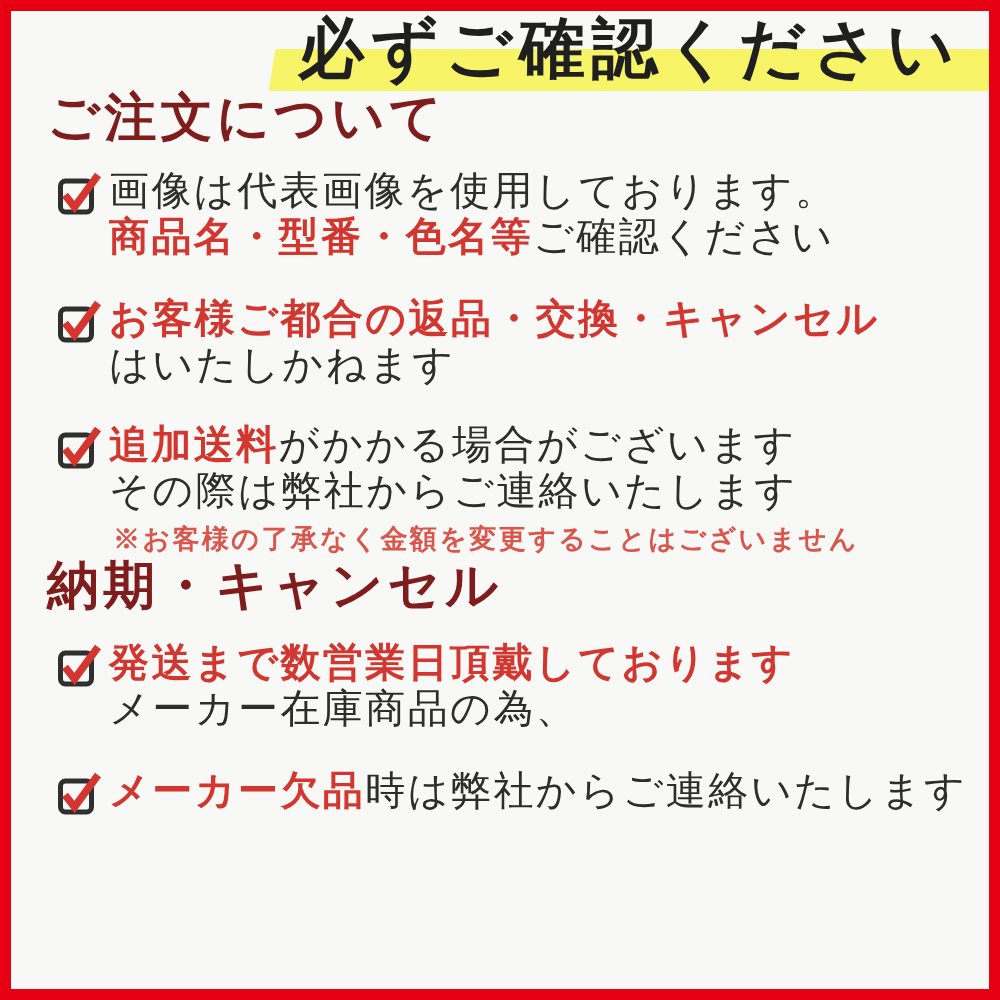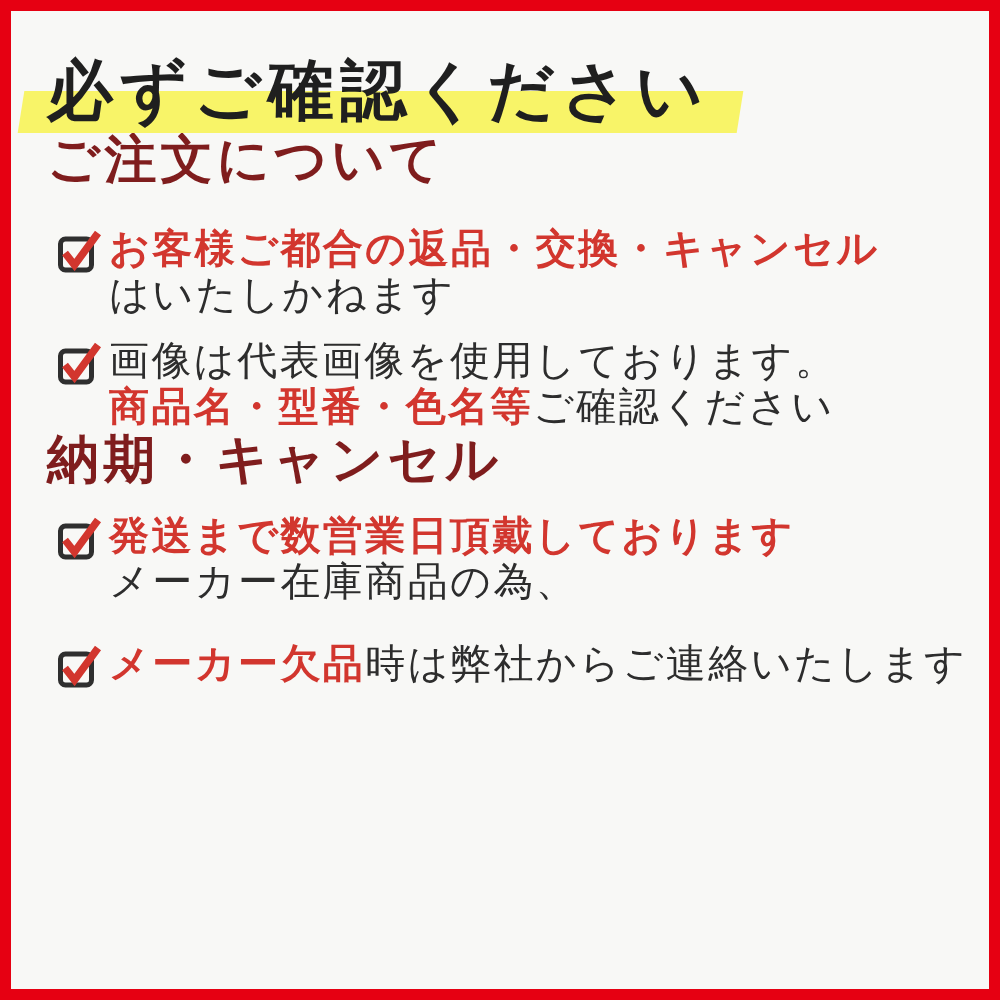--- a/index.html
+++ b/index.html
@@ -10,21 +10,21 @@
   }
   .frame {
     box-sizing: border-box;
     width: 1000px; height: 1000px;
     border: 11px solid #e60012;
     background: #f8f8f6;
     padding: 0 28px 0 36px;
     overflow: hidden;
   }
   
-  .title-row { text-align: left; margin-top: 42px; }
+  .title-row { text-align: right; }
   .title-wrap { position: relative; display: inline-block; }
   .title-highlight {
     position: absolute;
     left: -26px; right: -30px;
     bottom: -4px; height: 42px;
     background: #f8f468;
     transform: skewX(-9deg);
     z-index: 0;
   }
   h1.page-title {
@@ -90,54 +90,71 @@
 
   <div class="title-row">
     <span class="title-wrap">
       <span class="title-highlight"></span>
       <h1 class="page-title">必ずご確認ください</h1>
     </span>
   </div>
 
   <h2 class="section-heading heading-orders">ご注文について</h2>
 
+  <div class="item mt-a">
+    <span class="checkbox">
+      <svg viewBox="0 0 46 46" aria-hidden="true">
+        <rect class="cb-box" x="3.5" y="12" width="31" height="31" rx="5"></rect>
+        <path class="cb-check" d="M8 26 L17.5 38 L41 6"></path>
+      </svg>
+    </span>
+    <div class="item-text">
+      <p class="line">
+        <span class="seg-black">画像は代表画像を使用しております。</span>
+      </p>
+      <p class="line">
+        <span class="seg-red">商品名・型番・色名等</span><span class="seg-black">ご確認ください</span>
+      </p>
+    </div>
+  </div>
+
   <div class="item mt-b">
     <span class="checkbox">
       <svg viewBox="0 0 46 46" aria-hidden="true">
         <rect class="cb-box" x="3.5" y="12" width="31" height="31" rx="5"></rect>
         <path class="cb-check" d="M8 26 L17.5 38 L41 6"></path>
       </svg>
     </span>
     <div class="item-text">
       <p class="line">
         <span class="seg-red">お客様ご都合の返品・交換・キャンセル</span>
       </p>
       <p class="line">
         <span class="seg-black">はいたしかねます</span>
       </p>
     </div>
   </div>
 
-  <div class="item mt-a">
+  <div class="item mt-c">
     <span class="checkbox">
       <svg viewBox="0 0 46 46" aria-hidden="true">
         <rect class="cb-box" x="3.5" y="12" width="31" height="31" rx="5"></rect>
         <path class="cb-check" d="M8 26 L17.5 38 L41 6"></path>
       </svg>
     </span>
     <div class="item-text">
       <p class="line">
-        <span class="seg-black">画像は代表画像を使用しております。</span>
+        <span class="seg-red">追加送料</span><span class="seg-black">がかかる場合がございます</span>
       </p>
       <p class="line">
-        <span class="seg-red">商品名・型番・色名等</span><span class="seg-black">ご確認ください</span>
+        <span class="seg-black">その際は弊社からご連絡いたします</span>
       </p>
+      <p class="note">※お客様の了承なく金額を変更することはございません</p>
     </div>
   </div>
-
 
   <h2 class="section-heading heading-stock">納期・キャンセル</h2>
 
   <div class="item mt-d">
     <span class="checkbox">
       <svg viewBox="0 0 46 46" aria-hidden="true">
         <rect class="cb-box" x="3.5" y="12" width="31" height="31" rx="5"></rect>
         <path class="cb-check" d="M8 26 L17.5 38 L41 6"></path>
       </svg>
     </span>

